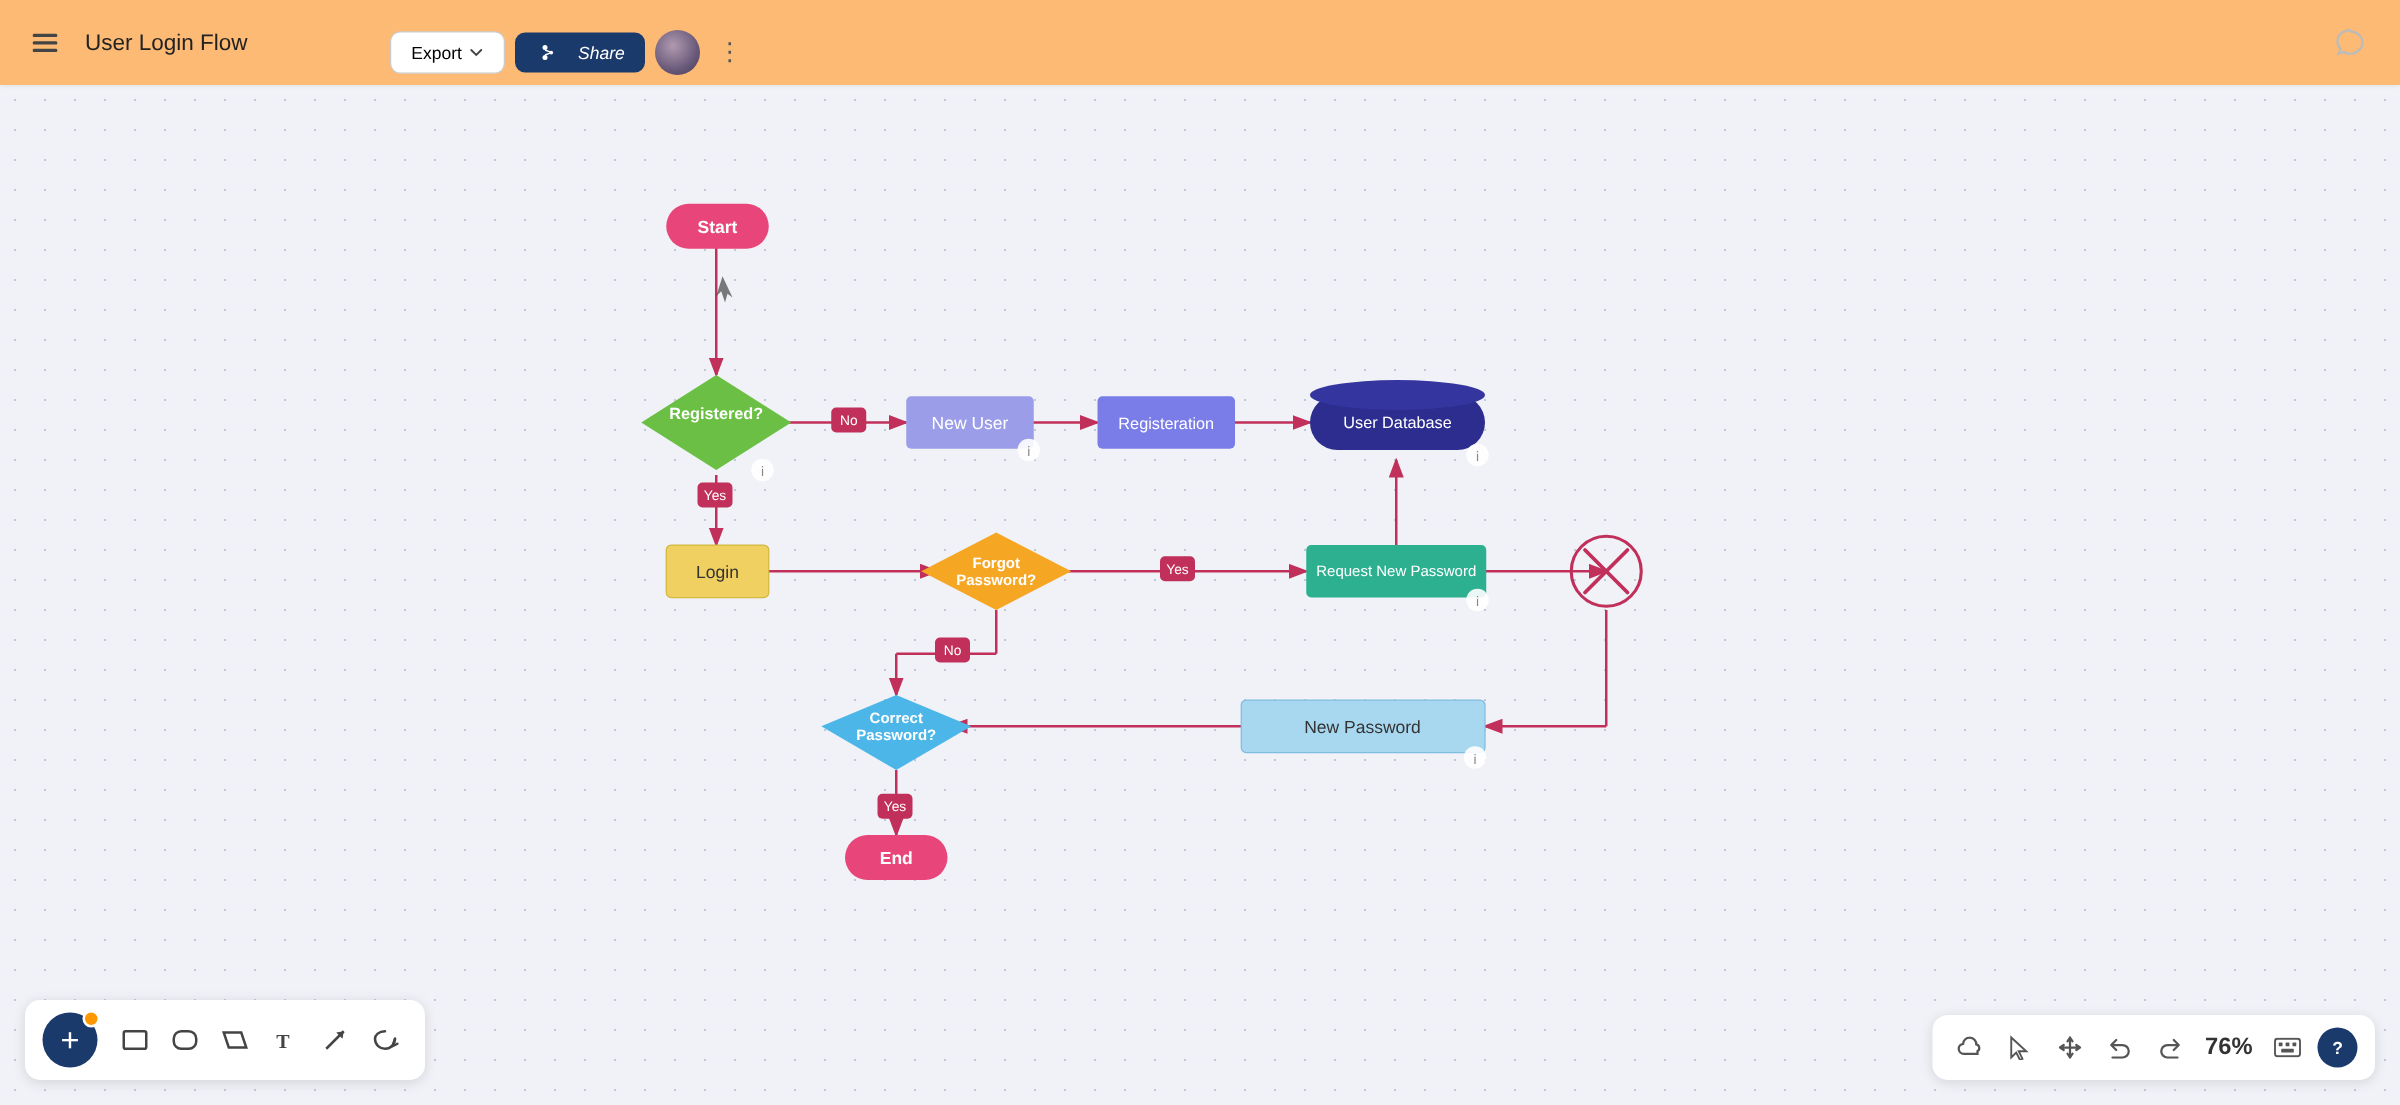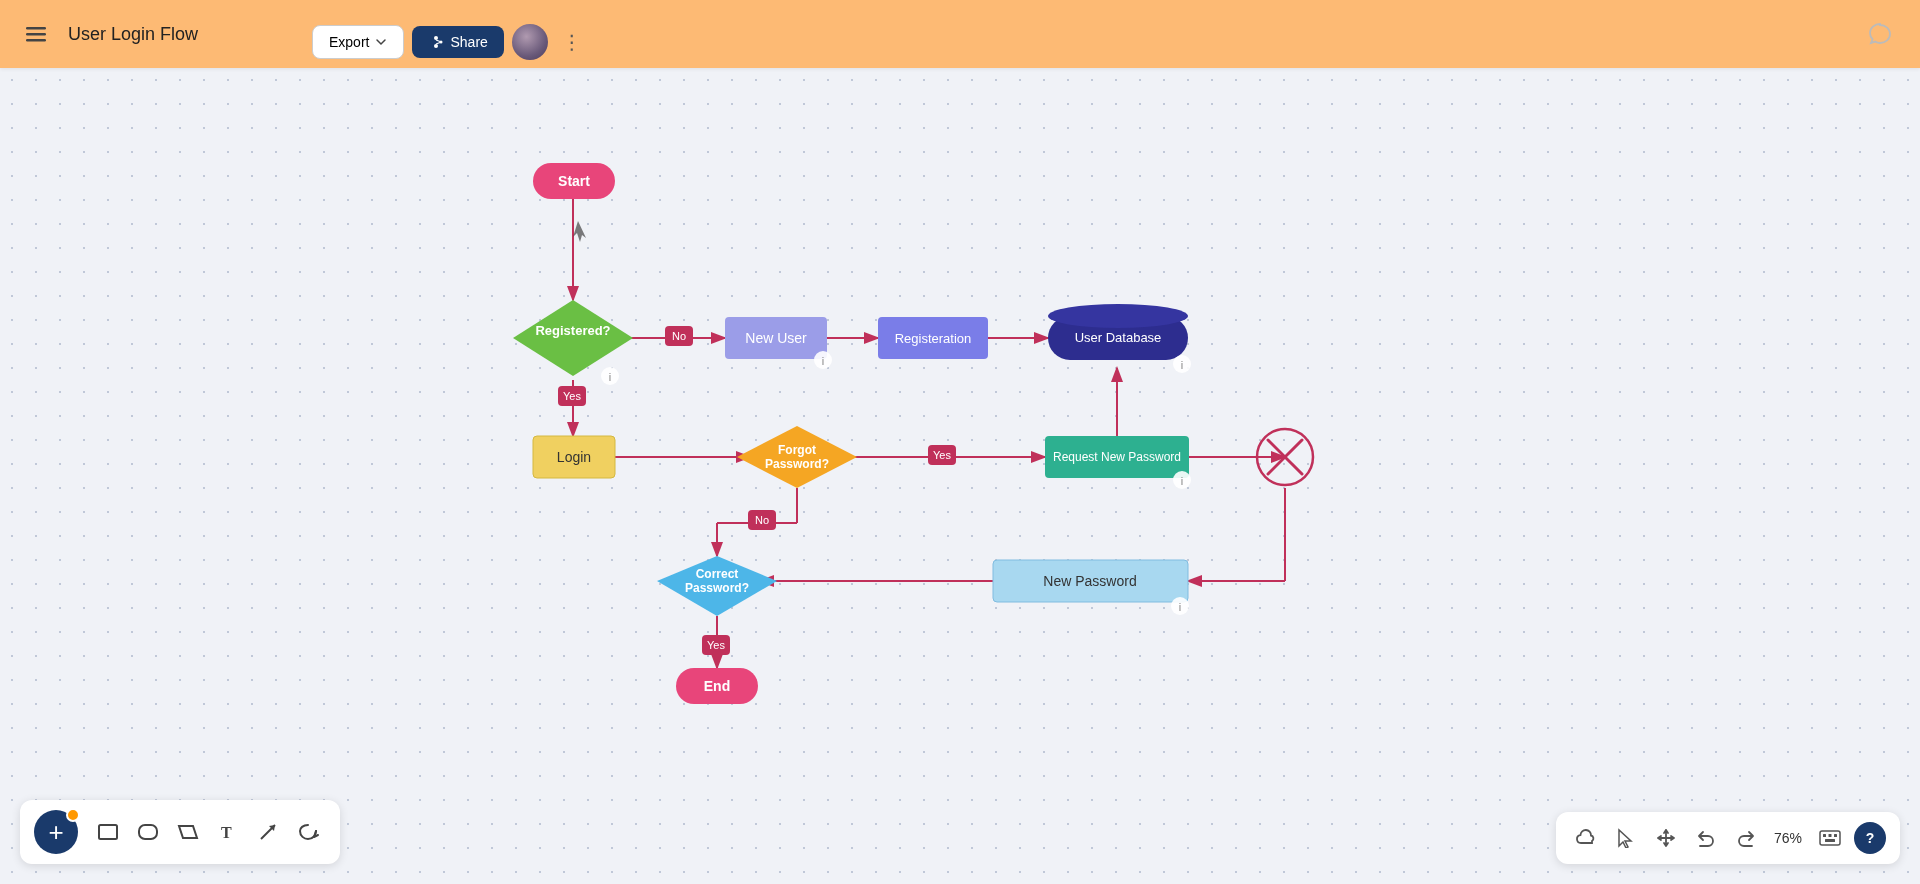--- a/index.html
+++ b/index.html
@@ -57,21 +57,21 @@
       display: flex; align-items: center; gap: 6px;
     }
     .share-btn {
       background: #1a3a6b;
       color: white;
       border: none;
       padding: 8px 16px;
       border-radius: 8px;
       cursor: pointer;
       font-size: 14px;
-      display: flex; align-items: center; gap: 6px;
+      display: flex; align-items: center; gap: 18px; font-style: italic;
     }
     .avatar {
       width: 36px; height: 36px;
       border-radius: 50%;
       background: #8a7a9a;
       overflow: hidden;
       cursor: pointer;
     }
     .avatar-inner {
       width: 100%; height: 100%;
@@ -156,22 +156,22 @@
       display: flex;
       align-items: center;
       gap: 8px;
       background: white;
       border-radius: 12px;
       padding: 10px 14px;
       box-shadow: 0 2px 10px rgba(0,0,0,0.12);
       z-index: 10;
     }
     .zoom-text {
-      font-size: 14px;
-      font-weight: 400;
+      font-size: 19px;
+      font-weight: 700;
       color: #333;
       padding: 0 4px;
     }
     .icon-btn {
       width: 32px; height: 32px;
       border: none; background: none;
       cursor: pointer;
       border-radius: 6px;
       display: flex; align-items: center; justify-content: center;
       color: #555;

